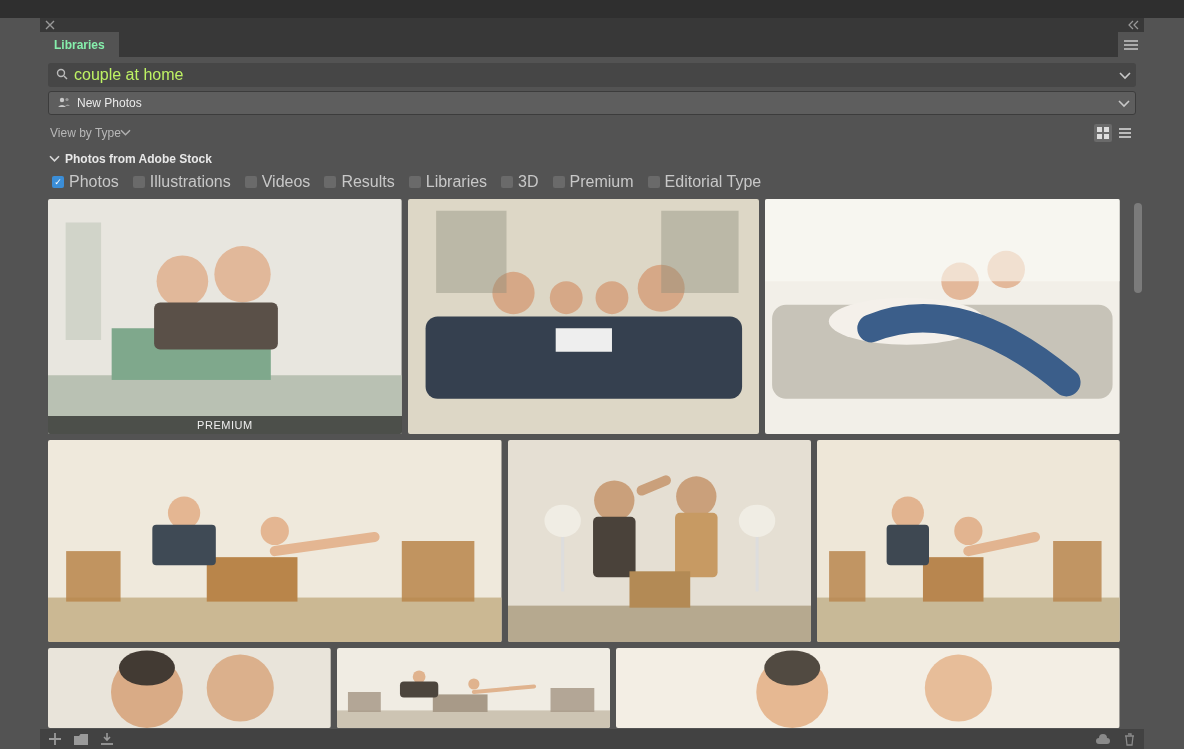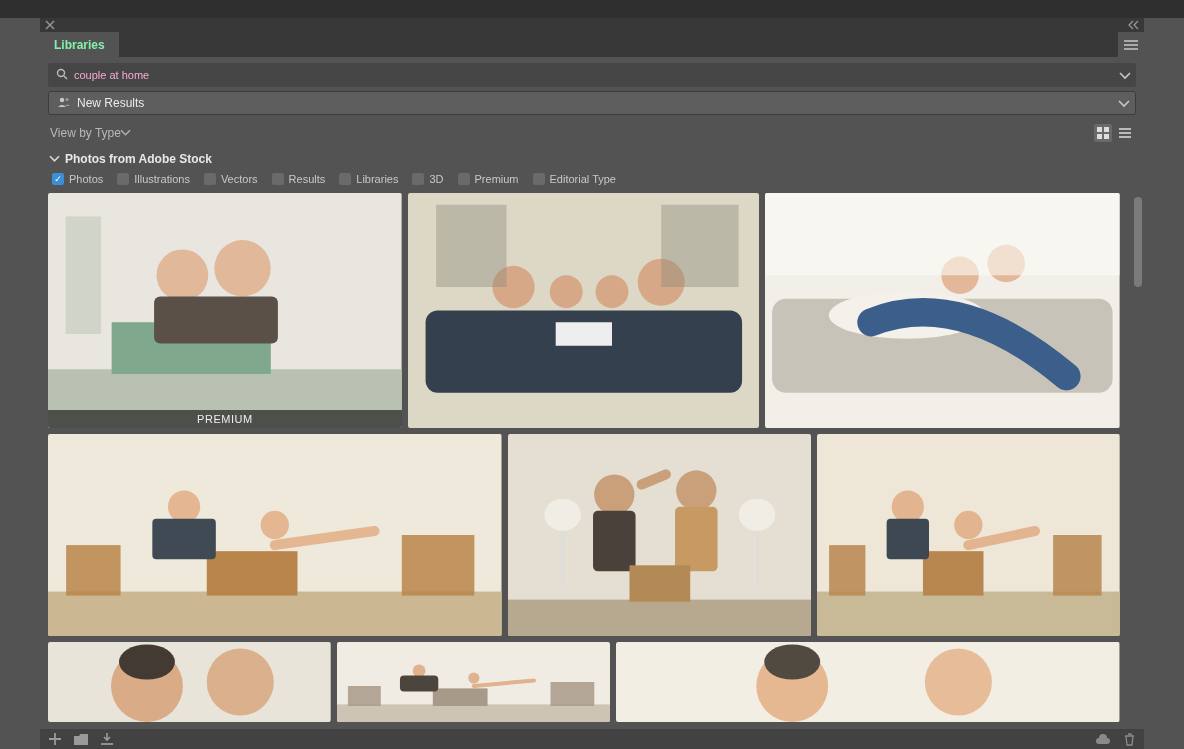--- a/index.html
+++ b/index.html
@@ -12,35 +12,35 @@
   .titlebar { height: 14px; background: #383838; display: flex; align-items: center; padding: 0 4px; justify-content: space-between; }
   .titlebar .ico { width: 12px; height: 12px; display: flex; align-items: center; justify-content: center; color: #aaa; }
   .tabbar { height: 25px; display: flex; align-items: stretch; background: #383838; }
   .tab { display: flex; align-items: center; padding: 0 14px; background: #535353; font-weight: 600; color: #86efac; }
   .tab-spacer { flex: 1; background: #383838; }
   .tab-menu { width: 26px; display: flex; align-items: center; justify-content: center; background: #535353; }
 
   
   .field-row { margin: 6px 8px 4px 8px; background: #464646; height: 24px; border-radius: 3px; display: flex; align-items: center; padding: 0 8px; gap: 6px; position: relative; }
   .field-row2 { margin: 0 8px 4px 8px; background: #5e5e5e; height: 24px; border-radius: 3px; display: flex; align-items: center; padding: 0 8px; gap: 6px; position: relative; border: 1px solid #3c3c3c; }
-  .field-row input { flex: 1; background: transparent; border: none; outline: none; color: #f9a8d4; font-size: 11px; }
+  .field-row input { flex: 1; background: transparent; border: none; outline: none; color: #bef264; font-size: 16px; }
   .chev { position: absolute; right: 6px; top: 50%; transform: translateY(-50%); color: #c0c0c0; }
 
   
   .viewrow { height: 28px; display: flex; align-items: center; padding: 0 10px; color: #b8b8b8; }
   .viewrow .vbt { display: flex; align-items: center; gap: 0; cursor: pointer; }
   .viewrow .spacer { flex: 1; }
   .viewbtn { width: 18px; height: 18px; margin-left: 4px; display: flex; align-items: center; justify-content: center; border-radius: 2px; }
   .viewbtn.active { background: #6a6a6a; }
 
   
   .reshdr { height: 24px; display: flex; align-items: center; padding: 0 10px; gap: 6px; font-weight: 600; color: #e8e8e8; }
 
   
-  .filters { display: flex; align-items: center; gap: 14px; padding: 2px 12px 8px 12px; color: #c8c8c8; font-size: 11px; flex-wrap: wrap; }
+  .filters { display: flex; align-items: center; gap: 14px; padding: 2px 12px 8px 12px; color: #c8c8c8; font-size: 16px; flex-wrap: wrap; }
   .filter { display: flex; align-items: center; gap: 5px; cursor: pointer; }
   .cb { width: 12px; height: 12px; border-radius: 2px; background: #6a6a6a; display: flex; align-items: center; justify-content: center; }
   .cb.checked { background: #3b8ed8; }
   .cb.checked::after { content: "✓"; color: #fff; font-size: 9px; line-height: 1; }
 
   
   .scroll { flex: 1; overflow: hidden; position: relative; padding: 0 4px 0 8px; }
   .scrollbar { position: absolute; right: 2px; top: 4px; width: 8px; height: 90px; background: #7b7b7b; border-radius: 4px; }
 
   .grid { display: flex; flex-direction: column; gap: 6px; padding-right: 20px; }
@@ -106,21 +106,21 @@
 
   <div class="field-row2">
     <span>
       <svg width="14" height="12" viewBox="0 0 14 12">
           <circle cx="5" cy="4" r="2.2" fill="#c8c8c8"></circle>
           <path d="M1 11 Q5 7 9 11" fill="#c8c8c8"></path>
           <circle cx="10" cy="3.5" r="1.6" fill="#9a9a9a"></circle>
           <path d="M8 10 Q10.5 7 13 10" fill="#9a9a9a"></path>
         </svg>
     </span>
-    <span style="color:#eaeaea">New Results</span>
+    <span style="color:#eaeaea">New Photos</span>
     <span class="chev">
       <svg width="10" height="6" viewBox="0 0 10 6">
           <path d="M0 0 L5 5 L10 0" stroke="#c8c8c8" stroke-width="1.6" fill="none"></path>
         </svg>
     </span>
   </div>
 
   <div class="viewrow">
     <div class="vbt">
       <span>View by Type</span>
@@ -155,21 +155,21 @@
       <div class="filter">
         <span class="cb checked"></span>
         <span>Photos</span>
       </div>
       <div class="filter">
         <span class="cb"></span>
         <span>Illustrations</span>
       </div>
       <div class="filter">
         <span class="cb"></span>
-        <span>Vectors</span>
+        <span>Videos</span>
       </div>
       <div class="filter">
         <span class="cb"></span>
         <span>Results</span>
       </div>
       <div class="filter">
         <span class="cb"></span>
         <span>Libraries</span>
       </div>
       <div class="filter">

